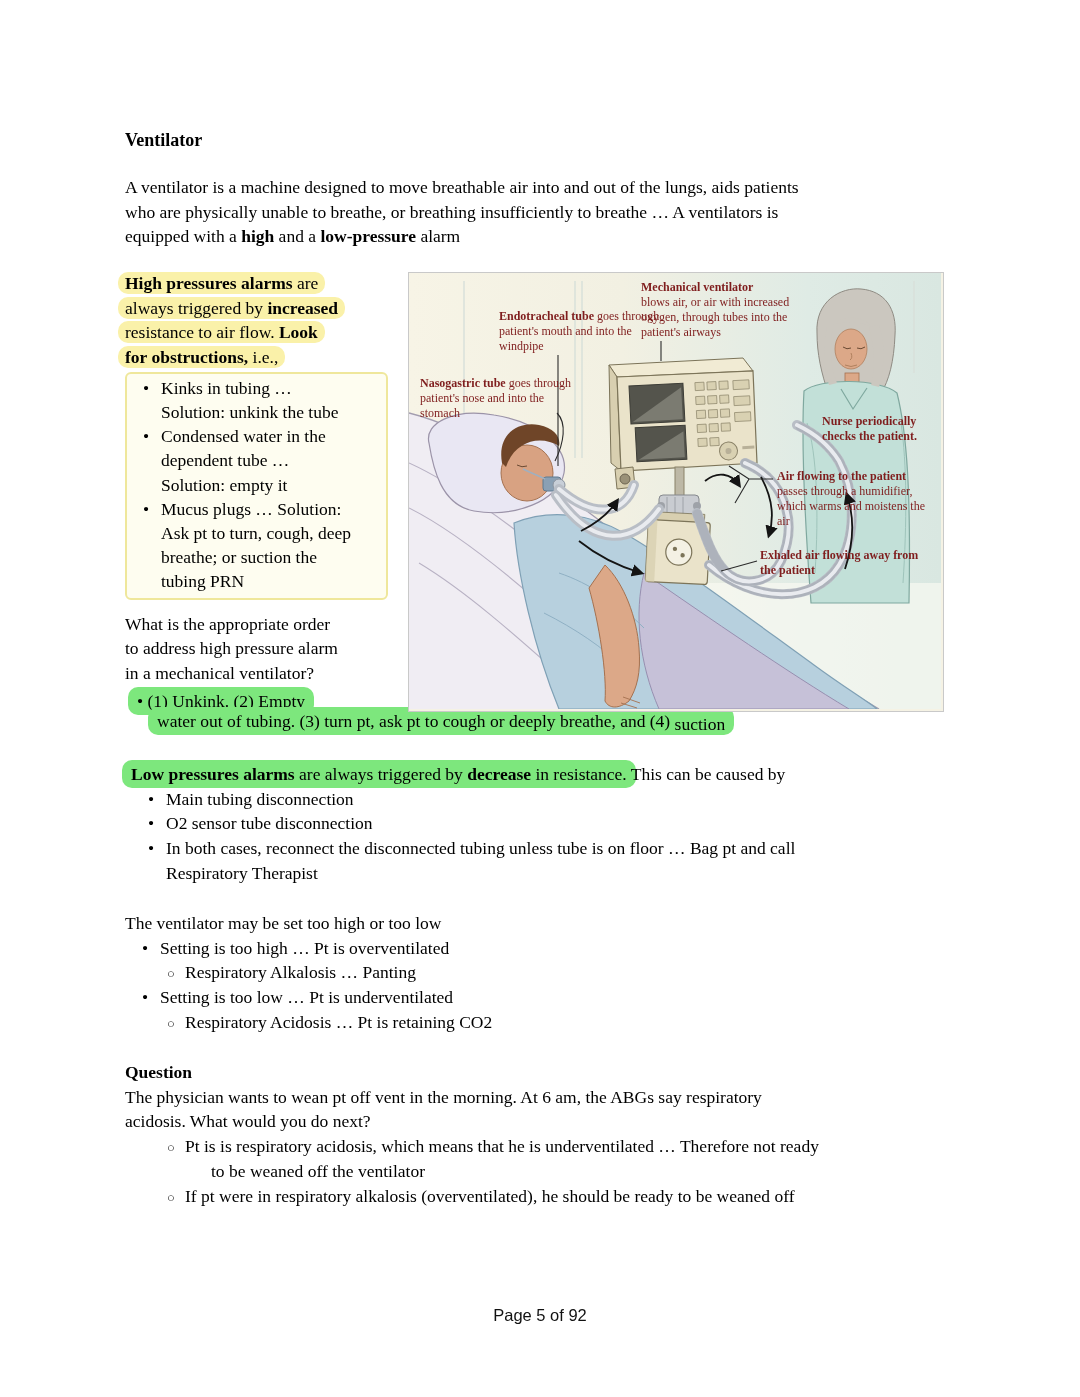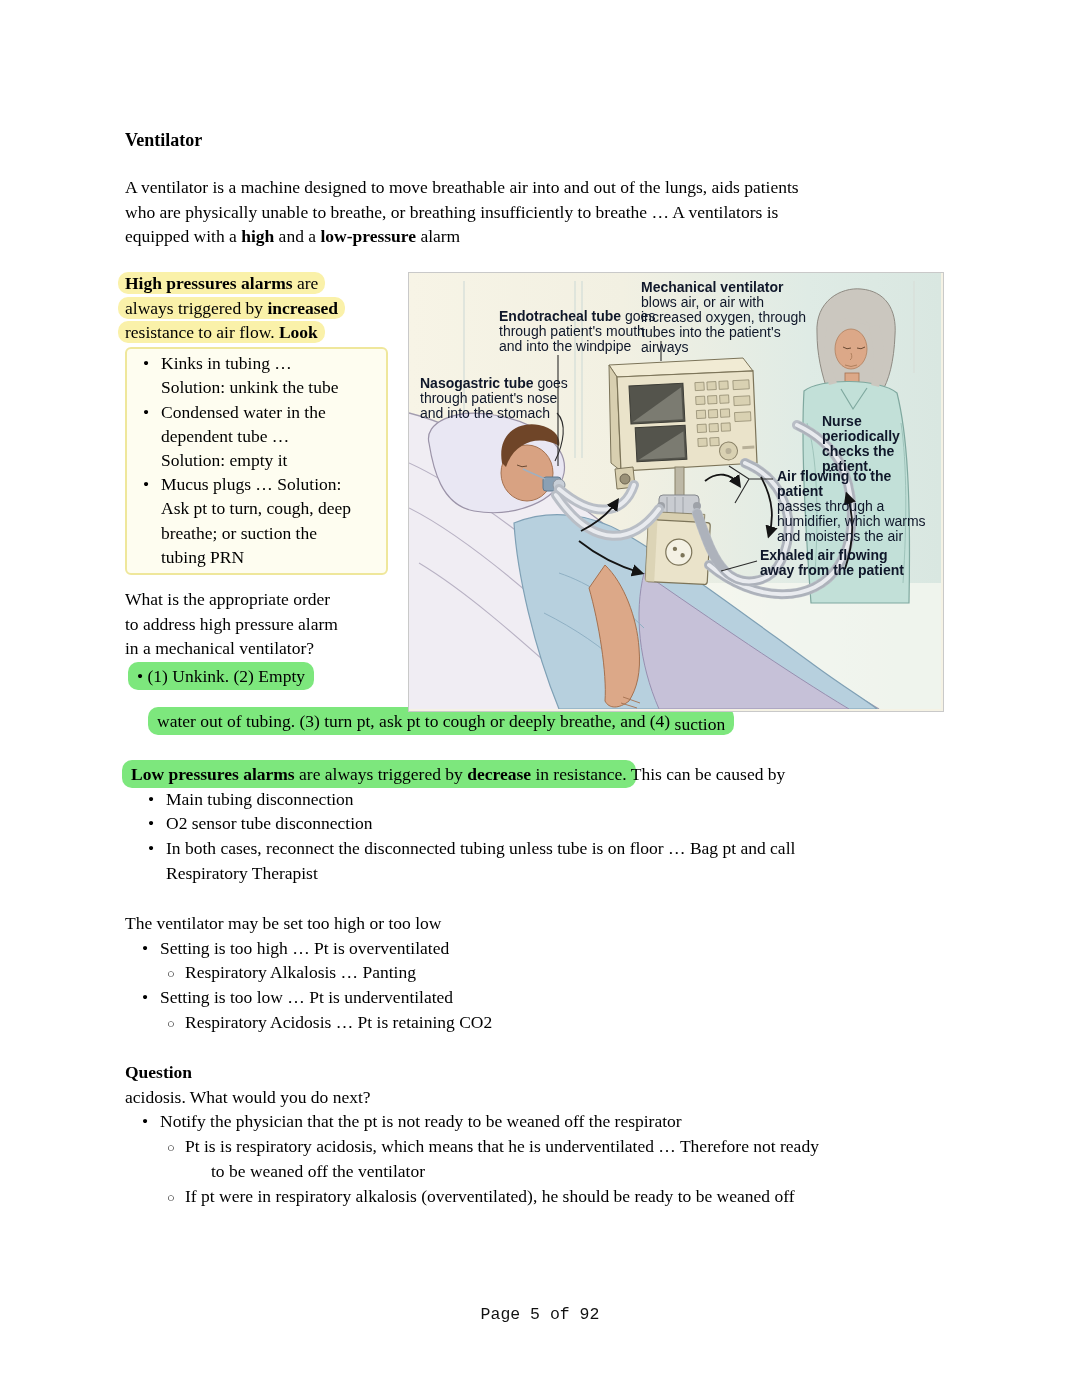--- a/index.html
+++ b/index.html
@@ -32,46 +32,47 @@
           padding:2px 6px 4px 8px; line-height:24.2px; }
   .obox .li  { padding-left:26px; }
   .obox .li::before { left:8px; }
   .obox .cont { padding-left:26px; }
   .whatq { margin-top:12px; }
   .ansline { margin-top:3px; margin-left:12px; }
   
   .figure { position:absolute; left:408px; top:272px; width:534px; height:438px;
             border:1px solid #C9C9C9; background:#F5F2E4; }
   .figure svg { position:absolute; left:0; top:0; }
-  .flabel { position:absolute; font-family:Liberation Sans, sans-serif;
-            font-size:14px; line-height:15px; color:#0f172a; }
+  .flabel { position:absolute; font-family:Liberation Serif, serif;
+            font-size:12px; line-height:15px; color:#7f1d1d; }
   .flabel b { display:inline; }
   .flabel .blockb { display:block; }
   .footer { position:absolute; left:0; top:1303px; width:1080px; text-align:center;
-            font-family:Liberation Mono, monospace; font-size:16.5px; color:#111; }
+            font-family:Liberation Sans, sans-serif; font-size:16.5px; color:#111; }
 </style>
 </head>
 <body>
 
 <div class="page">
 
   <div class="abs title" style="left:125px; top:128px;">Ventilator</div>
 
   <div class="abs" style="left:125px; top:175px; width:840px;">
     <div>A ventilator is a machine designed to move breathable air into and out of the lungs, aids patients</div>
     <div>who are physically unable to breathe, or breathing insufficiently to breathe … A ventilators is</div>
     <div><span>equipped with a </span><b>high</b><span> and a </span><b>low-pressure</b><span> alarm</span></div>
   </div>
 
   <div class="abs" style="left:125px; top:271px; width:272px;">
 
     <div>
       <div><span class="hl-y"><b>High pressures alarms</b><span> are</span></span></div>
       <div><span class="hl-y"><span>always triggered by </span><b>increased</b></span></div>
       <div><span class="hl-y"><span>resistance to air flow. </span><b>Look</b></span></div>
+      <div><span class="hl-y"><b>for obstructions,</b><span> i.e.,</span></span></div>
     </div>
 
     <div class="obox">
       <div class="li">Kinks in tubing …</div>
       <div class="cont">Solution: unkink the tube</div>
       <div class="li">Condensed water in the</div>
       <div class="cont">dependent tube …</div>
       <div class="cont">Solution: empty it</div>
       <div class="li">Mucus plugs … Solution:</div>
       <div class="cont">Ask pt to turn, cough, deep</div>
@@ -107,22 +108,22 @@
   <div class="abs" style="left:125px; top:911px; width:840px;">
     <div>The ventilator may be set too high or too low</div>
     <div class="li">Setting is too high … Pt is overventilated</div>
     <div class="li2">Respiratory Alkalosis … Panting</div>
     <div class="li">Setting is too low … Pt is underventilated</div>
     <div class="li2">Respiratory Acidosis … Pt is retaining CO2</div>
   </div>
 
   <div class="abs" style="left:125px; top:1060px; width:850px;">
     <div style="font-weight:bold;">Question</div>
+    <div>The physician wants to wean pt off vent in the morning. At 6 am, the ABGs say respiratory</div>
     <div>acidosis. What would you do next?</div>
-    <div class="li">Notify the physician that the pt is not ready to be weaned off the respirator</div>
     <div class="li2">Pt is is respiratory acidosis, which means that he is underventilated … Therefore not ready</div>
     <div class="li2cont">to be weaned off the ventilator</div>
     <div class="li2">If pt were in respiratory alkalosis (overventilated), he should be ready to be weaned off</div>
   </div>
 
   <div class="footer">Page 5 of 92</div>
 
   <div class="figure">
     <svg width="532" height="436" viewBox="0 0 532 436">
       <defs>

